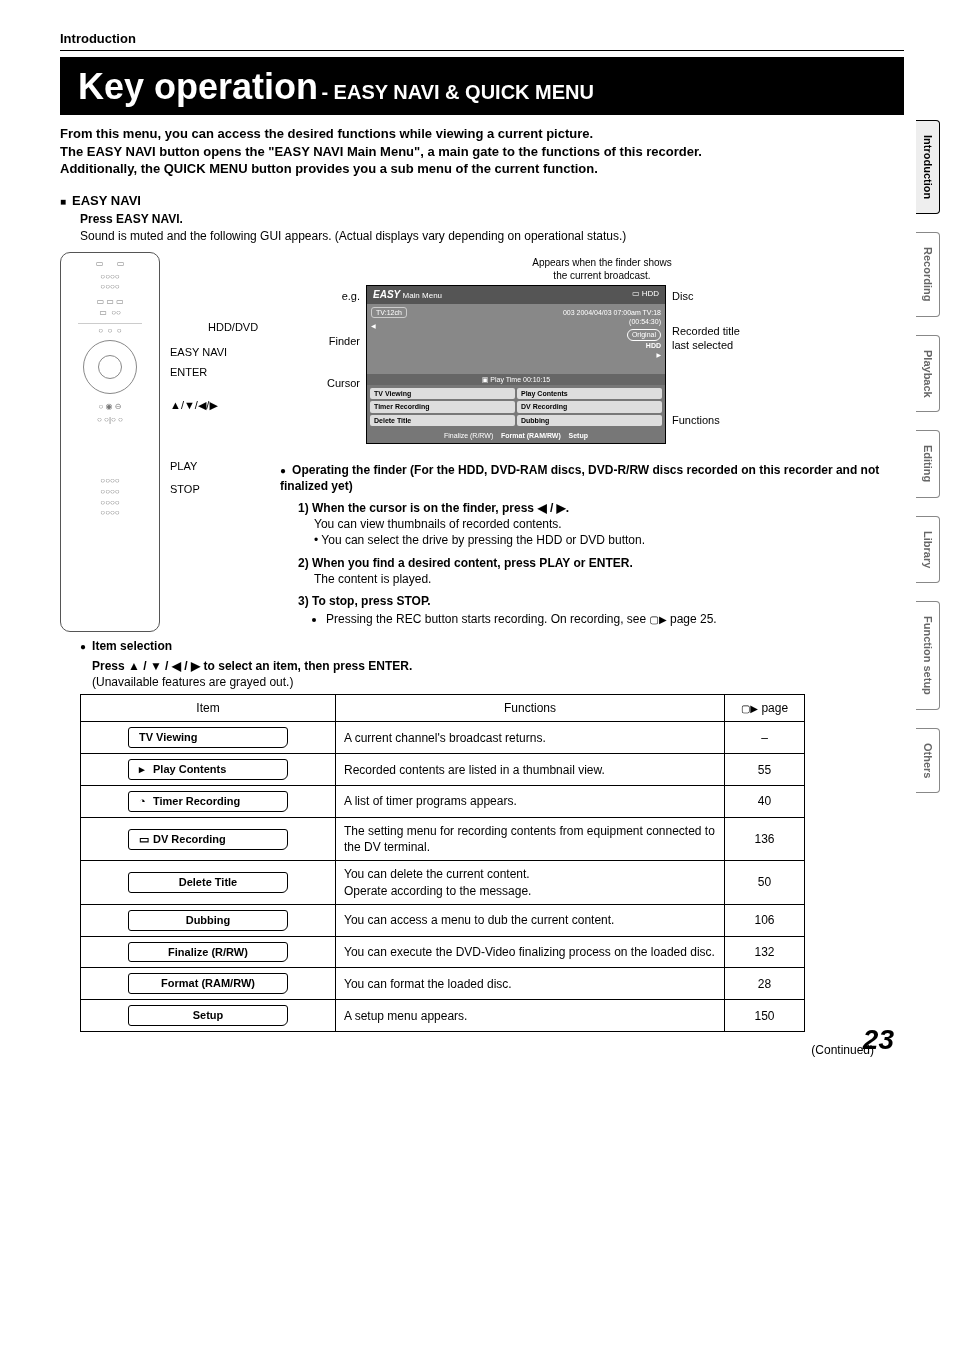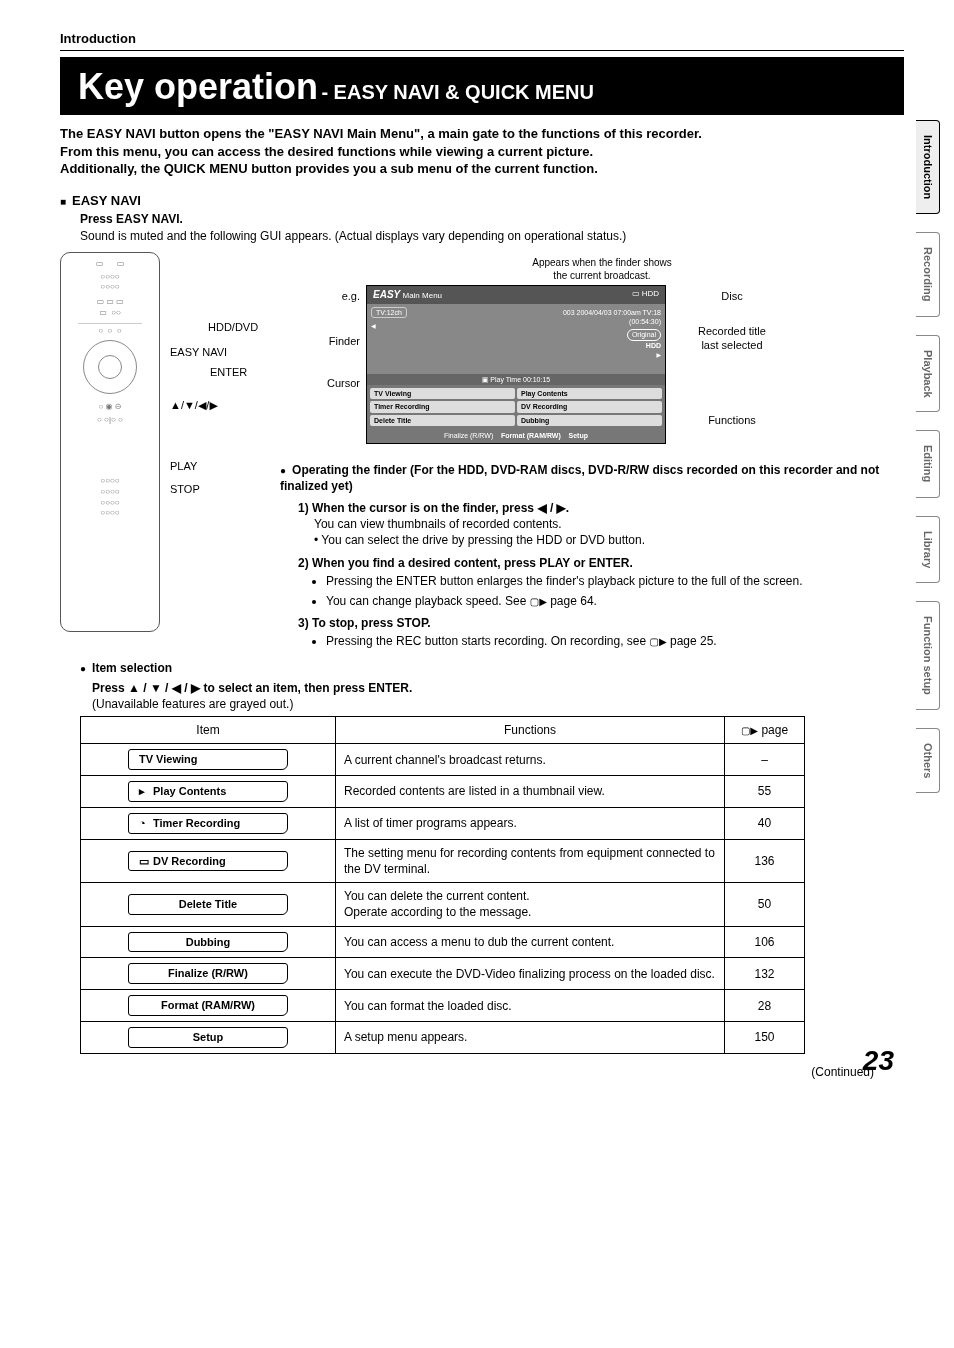--- a/index.html
+++ b/index.html
@@ -39,21 +39,21 @@
     position: relative;
     background: #fff;
     margin-right: 10px;
     display: inline-block;
     vertical-align: top;
   }
   .remote-labels { display: inline-block; vertical-align: top; font-size: 11px; }
   .remote-labels div { margin-bottom: 24px; white-space: nowrap; }
   .remote-labels .lhdd { margin-top: 68px; margin-bottom: 10px; padding-left: 38px;}
   .remote-labels .leasy { margin-bottom: 6px;}
-  .remote-labels .lenter { margin-bottom: 18px; margin-left: 40px;}
+  .remote-labels .lenter { margin-bottom: 18px;}
   .remote-labels .larrows { margin-bottom: 46px;}
   .remote-labels .lplay { margin-bottom: 8px;}
   .remote-inner{
     font-size:8px; text-align:center; color:#777;
   }
   .right-col { flex: 1; }
   .gui-diagram {
     position: relative;
     margin: 4px 0 18px 20px;
     font-size: 10px;
@@ -73,21 +73,21 @@
   .gui-top-left { font-weight:bold; font-style:italic; font-size:10px;}
   .gui-finder { height:70px; padding:4px; position:relative; background:#888; display:flex; justify-content:space-between;}
   .gui-finder-left{ border:1px solid #ccc; border-radius:3px; padding:1px 4px; font-size:7px; height:12px;}
   .gui-finder-right{ text-align:right; font-size:7px; line-height:1.4;}
   .gui-finder-right .pill{ border:1px solid #fff; border-radius:6px; padding:0 4px; display:inline-block; margin-top:2px;}
   .gui-playtime{ text-align:center; background:#666; font-size:7px; padding:1px;}
   .gui-grid { display:grid; grid-template-columns:1fr 1fr; gap:2px; padding:3px; background:#777;}
   .gui-btn { background:#ddd; color:#000; border-radius:2px; padding:1px 4px; font-size:7px; font-weight:bold;}
   .gui-bottom { text-align:center; padding:2px; font-size:7px; background:#777;}
   .gui-right-labels { width:120px; font-size:11px; padding-top:4px;}
-  .gui-right-labels div{ margin-bottom:8px;text-align:center;}
+  .gui-right-labels div{ margin-bottom:8px;}
   .gui-right-labels .disc { margin-bottom:20px;}
   .gui-right-labels .rec { margin-bottom:60px;}
   .bullet-head::before { content:"●"; font-size:10px; margin-right:6px;}
   .bullet-head { font-weight:bold; margin: 6px 0 4px 0;}
   .step { margin:6px 0 2px 18px; }
   .step .st { font-weight:bold; }
   .step .note { margin-left:16px; display:block;}
   .step ul { margin:2px 0 4px 28px; padding:0;}
   .step ul li { margin-bottom:4px; font-size:12px;}
   .arrow-ico { font-size:10px; }
@@ -144,22 +144,22 @@
 <body>
 
 <div class="section-label">Introduction</div>
 
 <div class="title-bar">
   <span class="title-big">Key operation</span>
   <span class="title-sub"> - EASY NAVI &amp; QUICK MENU</span>
 </div>
 
 <div class="intro">
+  <div>From this menu, you can access the desired functions while viewing a current picture.</div>
   <div>The EASY NAVI button opens the "EASY NAVI Main Menu", a main gate to the functions of this recorder.</div>
-  <div>From this menu, you can access the desired functions while viewing a current picture.</div>
   <div>Additionally, the QUICK MENU button provides you a sub menu of the current function.</div>
 </div>
 
 <div class="h-easy">EASY NAVI</div>
 <div class="indent1 bold">Press EASY NAVI.</div>
 <div class="indent1">Sound is muted and the following GUI appears. (Actual displays vary depending on operational status.)</div>
 
 <div class="two-col">
   <div class="remote-box">
     <div style="display:flex;">
@@ -251,24 +251,21 @@
     </div>
 
     <div class="bullet-head">Operating the finder (For the HDD, DVD-RAM discs, DVD-R/RW discs recorded on this recorder and not finalized yet)</div>
     <div class="step">
       <span class="st">1)  When the cursor is on the finder, press ◀ / ▶.</span>
       <span class="note">You can view thumbnails of recorded contents.</span>
       <span class="note">• You can select the drive by pressing the HDD or DVD button.</span>
     </div>
     <div class="step">
       <span class="st">2)  When you find a desired content, press PLAY or ENTER.</span>
-      <ul>
-        <li>Pressing the ENTER button enlarges the finder's playback picture to the full of the screen.</li>
-        <li><span>You can change playback speed. See </span><span class="arrow-ico">▢▶</span><span> page 64.</span></li>
-      </ul>
+      <span class="note">The content is played.</span>
     </div>
     <div class="step">
       <span class="st">3)  To stop, press STOP.</span>
       <ul>
         <li><span>Pressing the REC button starts recording. On recording, see </span><span class="arrow-ico">▢▶</span><span> page 25.</span></li>
       </ul>
     </div>
   </div>
 </div>
 

